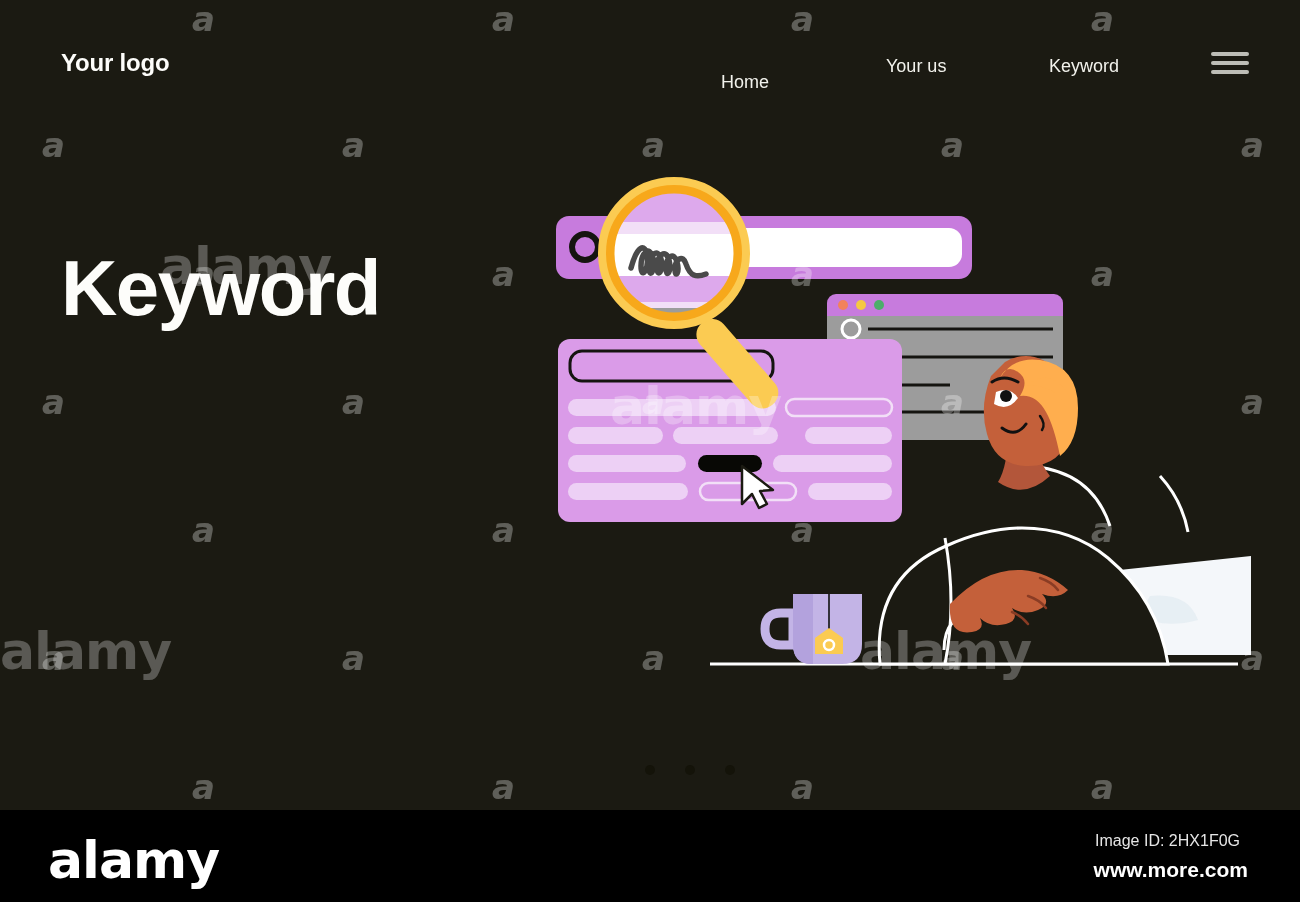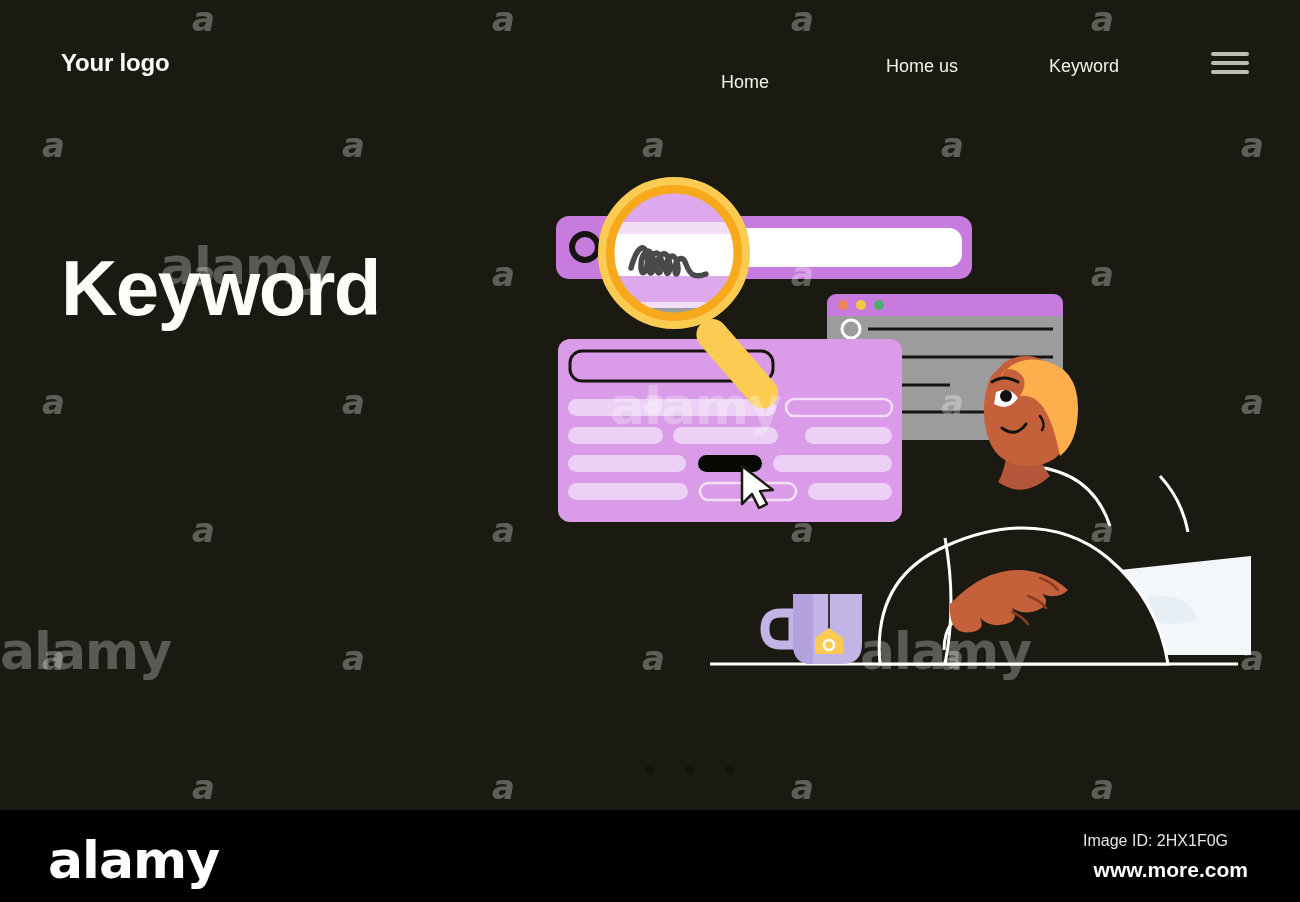--- a/index.html
+++ b/index.html
@@ -96,21 +96,21 @@
     position:absolute; left:0; bottom:0; width:1300px; height:92px;
     background:#000; z-index:60;
   }
   #alamy-logo {
     position:absolute; left:48px; top:20px;
     font-family:"DejaVu Sans", sans-serif;
     font-weight:700; font-size:52px; color:#fff;
     letter-spacing:-1px;
   }
   #img-id {
-    position:absolute; right:72px; top:22px;
+    position:absolute; right:60px; top:22px;
     font-size:16px; color:#e6e6e6; white-space:nowrap;
   }
   #site-url {
     position:absolute; right:52px; top:48px;
     font-size:21px; font-weight:700; color:#fff; white-space:nowrap;
   }
 </style>
 </head>
 <body>
 
@@ -232,21 +232,21 @@
 
   <div id="dots">
     <div class="dot"></div>
     <div class="dot"></div>
     <div class="dot"></div>
   </div>
 
   <div id="header">
     <div id="logo">Your logo</div>
     <a class="nav-link" id="nav-home">Home</a>
-    <a class="nav-link" id="nav-about">Home us</a>
+    <a class="nav-link" id="nav-about">Your us</a>
     <a class="nav-link" id="nav-contacts">Keyword</a>
     <div id="burger">
       <span></span>
       <span></span>
       <span></span>
     </div>
   </div>
 
   <h1 id="hero-title">
     <span>Keyword</span><br>

